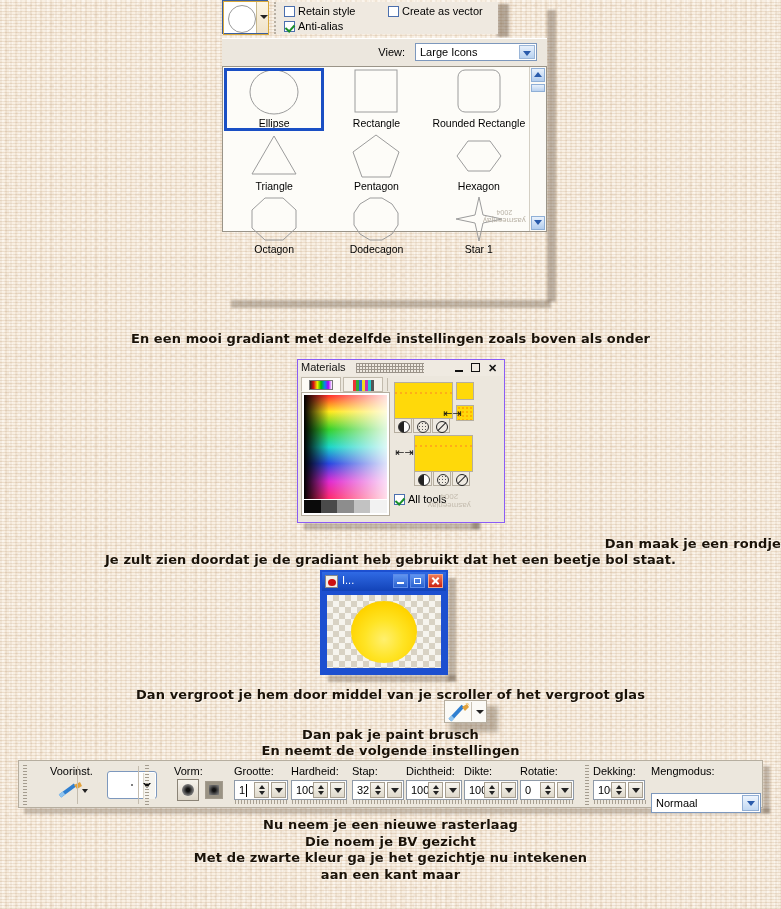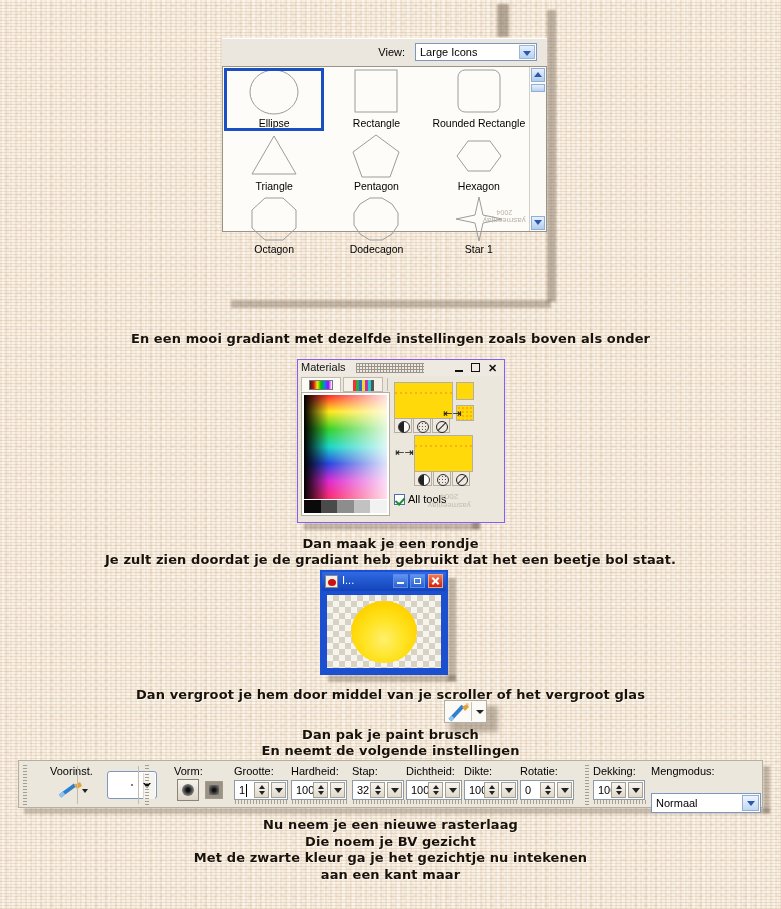--- a/index.html
+++ b/index.html
@@ -517,20 +517,42 @@
 <body>
 
 <div id="paper-bg"></div>
 
 <div id="shape-shadow-r"></div>
 <div id="shape-shadow-b"></div>
 <div id="shape-strip-shadow"></div>
 
 <div id="shape-picker-window">
 
+  <div id="shape-top-strip">
+
+    <div id="shape-preview-box">
+      <div id="shape-preview-circle"></div>
+      <div id="shape-preview-dropdown">
+        <span class="caret"></span>
+      </div>
+      <div id="shape-preview-frame"></div>
+    </div>
+
+    <div id="checkbox-strip">
+      <div class="cbrow" style="left:8px; top:3px;">
+        <span class="cbbox"></span><span class="cblabel">Retain style</span>
+      </div>
+      <div class="cbrow" style="left:112px; top:3px;">
+        <span class="cbbox"></span><span class="cblabel">Create as vector</span>
+      </div>
+      <div class="cbrow" style="left:8px; top:18px;">
+        <span class="cbbox checked"></span><span class="cblabel">Anti-alias</span>
+      </div>
+    </div>
+  </div>
 
   <div id="view-bar">
     <span id="view-label">View:</span>
     <div id="view-select">
       <span class="val">Large Icons</span>
       <span class="arrowbtn"></span>
     </div>
   </div>
 
   <div id="shape-list-panel">
@@ -694,21 +716,21 @@
   <div id="mat-alltools">
     <span class="cbbox checked"></span><span class="cblabel">All tools</span>
   </div>
 
   <div id="mat-watermark">
     <span>yasmeenjay</span><br>
     <span>2004</span>
   </div>
 </div>
 
-<div class="caption" style="top:536px;">Dan maak je een rondje</div>
+<div class="caption" style="top:536px;text-align:right;">Dan maak je een rondje</div>
 <div class="caption" style="top:552px;">Je zult zien doordat je de gradiant heb gebruikt dat het een beetje bol staat.</div>
 
 <div id="image-shadow"></div>
 <div id="image-shadow-b"></div>
 <div id="image-window">
   <div id="image-titlebar">
     <span id="image-doc-icon"></span>
     <span id="image-title">I...</span>
     <span class="win-btn" id="img-min"></span>
     <span class="win-btn" id="img-max"></span>

